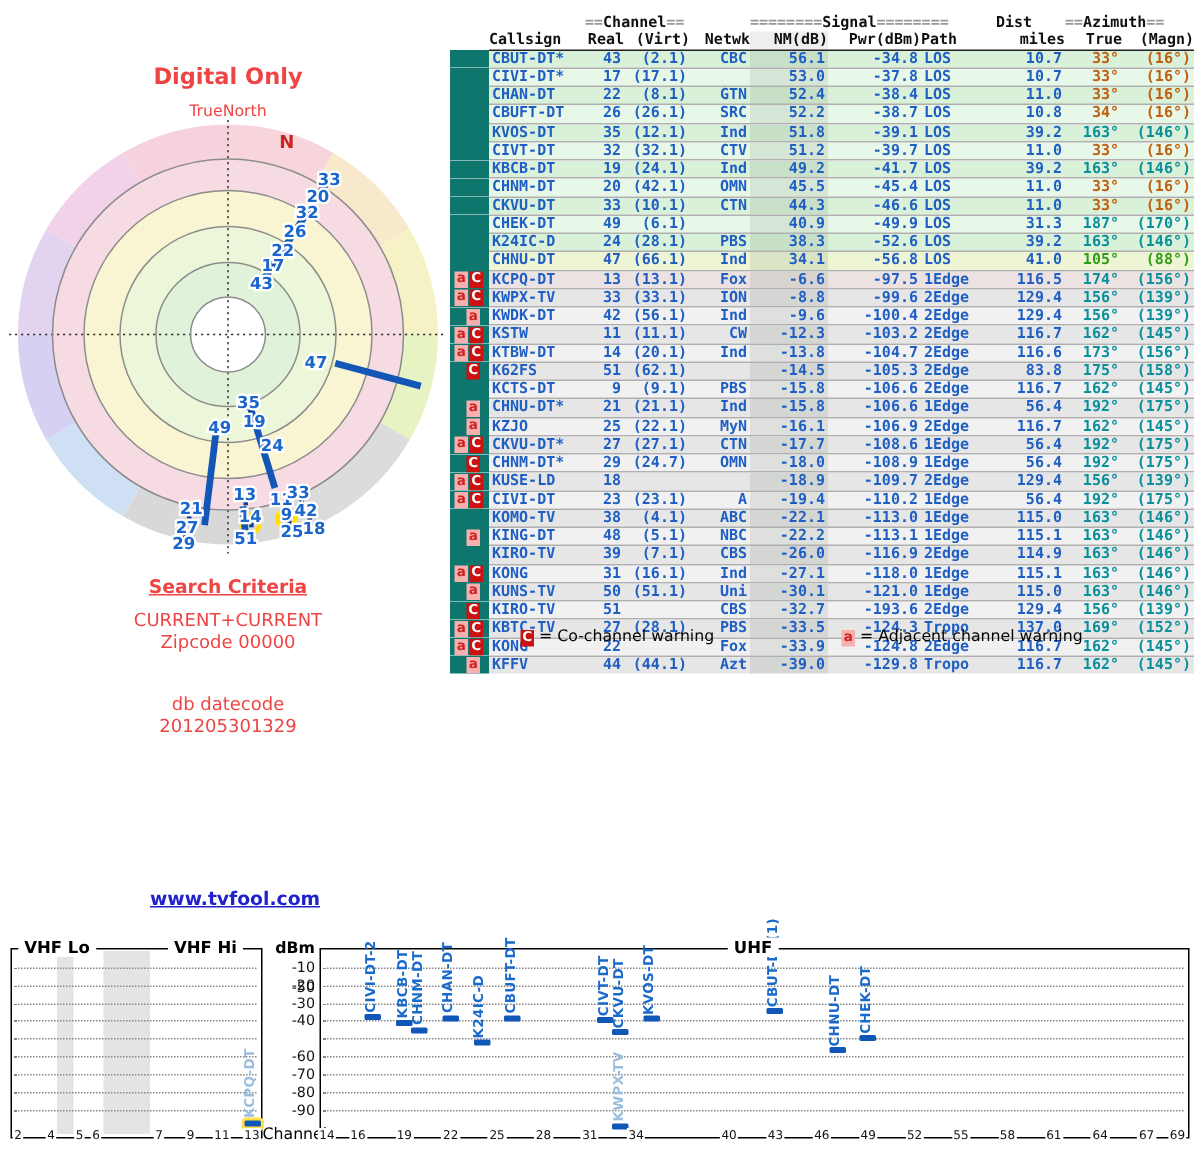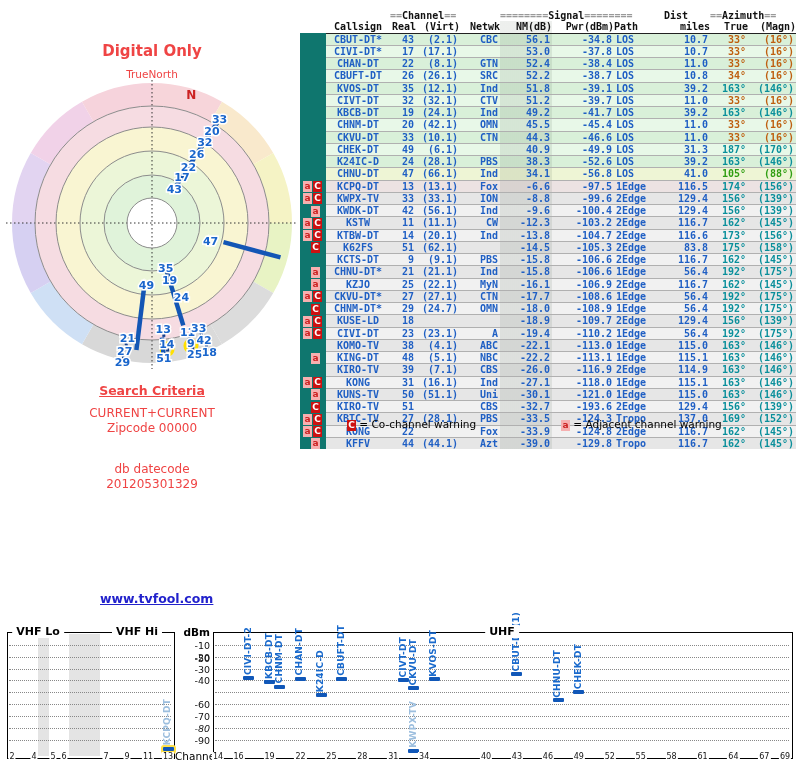--- a/index.html
+++ b/index.html
@@ -20,21 +20,21 @@
   table.sig{border-collapse:collapse;table-layout:fixed;width:496px;
             font:bold 10px/11.25px "DejaVu Sans Mono",monospace;color:#111;}
   table.sig th{font-weight:bold;padding:0;white-space:nowrap;overflow:visible;}
   table.sig td{padding:0 2px;white-space:nowrap;overflow:hidden;}
   table.sig .eq{color:#999;}
   table.sig thead tr.h2 th{border-bottom:1.2px solid #222;}
   table.sig tbody td{border-top:1px solid #b0b0b0;background:var(--bg);color:#1f5fc4;}
   table.sig tbody td.gut{border-top:none;background:#0f766e;text-align:right;padding-right:6px;}
   table.sig td.r,table.sig th.r{text-align:right;}
   table.sig td.c,table.sig th.c{text-align:left;}
-  table.sig td.l,table.sig th.l{text-align:center;}
+  table.sig td.l,table.sig th.l{text-align:left;}
   table.sig td.nm{background-image:linear-gradient(rgba(80,100,80,.12),rgba(80,100,80,.12));}
   th.nm{background-image:linear-gradient(rgba(80,100,80,.10),rgba(80,100,80,.10));}
   .az-ne{color:#bf5f10 !important;} .az-s{color:#0a8f9b !important;} .az-e{color:#2f9e12 !important;}
   .fa{display:inline-block;background:#f6b0b0;color:#cc2222;font:bold 9px/11px "DejaVu Sans",sans-serif;
       width:9px;text-align:center;margin-left:1px;}
   .fc{display:inline-block;background:#cc1111;color:#fff;font:bold 9px/11px "DejaVu Sans",sans-serif;
       width:9px;text-align:center;margin-left:1px;}
   .legend-item{position:absolute;top:418px;font:10.5px "DejaVu Sans",sans-serif;color:#000;}
   
   .panel{position:absolute;border:1.2px solid #000;background:#fff;}
@@ -657,21 +657,21 @@
       <div class="band-label" style="left: 38px; top: 625px;">VHF Lo</div>
       <div class="band-label" style="left: 137px; top: 625px;">VHF Hi</div>
       <div class="band-label" style="left: 502px; top: 625px;">UHF</div>
       <div class="dbm-label" style="top: 639.85px;">-10</div>
       <div class="dbm-label" style="top: 651.7px;">-20</div>
       <div class="dbm-label" style="top: 663.55px;">-30</div>
       <div class="dbm-label" style="top: 675.4px;">-40</div>
       <div class="dbm-label" style="top: 653px;">-50</div>
       <div class="dbm-label" style="top: 699.1px;">-60</div>
       <div class="dbm-label" style="top: 710.95px;">-70</div>
-      <div class="dbm-label" style="top: 722.8px; font-style: italic;">-80</div>
+      <div class="dbm-label" style="top: 722.8px;">-80</div>
       <div class="dbm-label" style="top: 734.65px;">-90</div>
       <div class="tick-label" style="left: 12px; top: 752px;">2</div>
       <div class="tick-label" style="left: 34px; top: 752px;">4</div>
       <div class="tick-label" style="left: 53px; top: 752px;">5</div>
       <div class="tick-label" style="left: 64px; top: 752px;">6</div>
       <div class="tick-label" style="left: 106px; top: 752px;">7</div>
       <div class="tick-label" style="left: 127px; top: 752px;">9</div>
       <div class="tick-label" style="left: 148px; top: 752px;">11</div>
       <div class="tick-label" style="left: 168px; top: 752px;">13</div>
       <div class="tick-label" style="left: 218px; top: 752px;">14</div>

